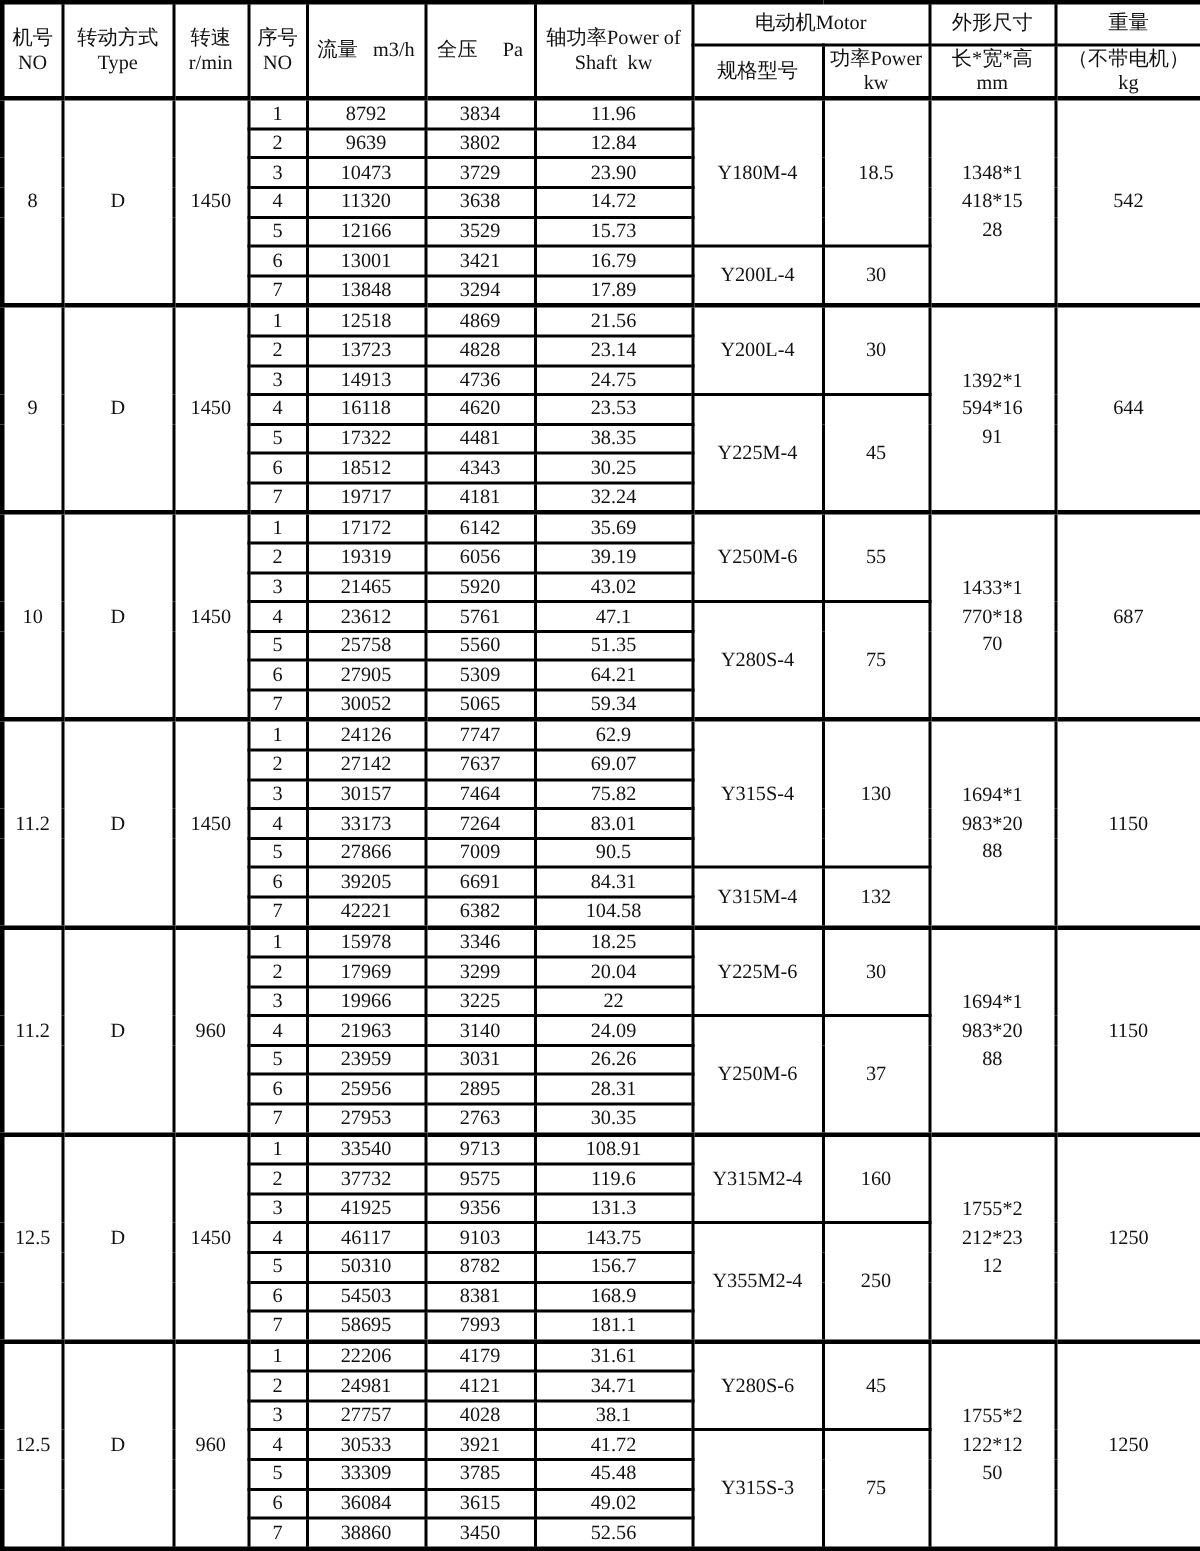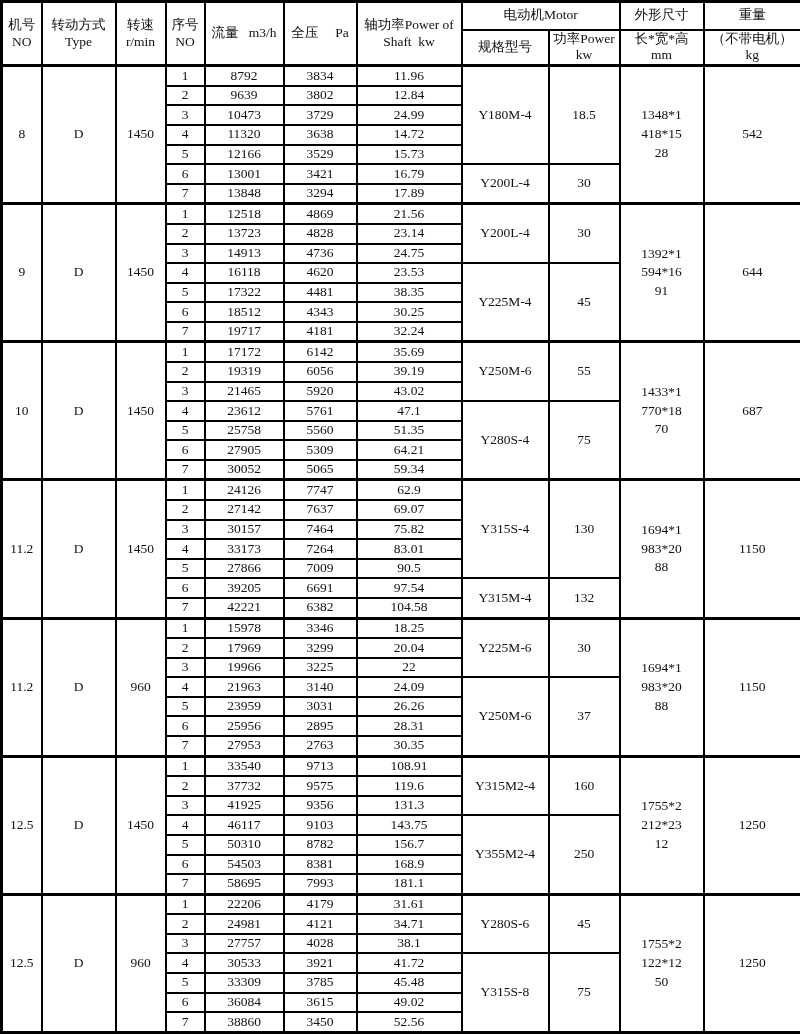--- a/index.html
+++ b/index.html
@@ -109,21 +109,21 @@
       <tr>
         <td>2</td>
         <td>9639</td>
         <td>3802</td>
         <td>12.84</td>
       </tr>
       <tr>
         <td>3</td>
         <td>10473</td>
         <td>3729</td>
-        <td>24.99</td>
+        <td>23.90</td>
       </tr>
       <tr>
         <td>4</td>
         <td>11320</td>
         <td>3638</td>
         <td>14.72</td>
       </tr>
       <tr>
         <td>5</td>
         <td>12166</td>
@@ -280,21 +280,21 @@
       <tr>
         <td>5</td>
         <td>27866</td>
         <td>7009</td>
         <td>90.5</td>
       </tr>
       <tr>
         <td>6</td>
         <td>39205</td>
         <td>6691</td>
-        <td>97.54</td>
+        <td>84.31</td>
         <td rowspan="2">Y315M-4</td>
         <td rowspan="2">132</td>
       </tr>
       <tr>
         <td>7</td>
         <td>42221</td>
         <td>6382</td>
         <td>104.58</td>
       </tr>
       <tr class="block-start">
@@ -422,21 +422,21 @@
         <td>3</td>
         <td>27757</td>
         <td>4028</td>
         <td>38.1</td>
       </tr>
       <tr>
         <td>4</td>
         <td>30533</td>
         <td>3921</td>
         <td>41.72</td>
-        <td rowspan="4">Y315S-8</td>
+        <td rowspan="4">Y315S-3</td>
         <td rowspan="4">75</td>
       </tr>
       <tr>
         <td>5</td>
         <td>33309</td>
         <td>3785</td>
         <td>45.48</td>
       </tr>
       <tr>
         <td>6</td>

